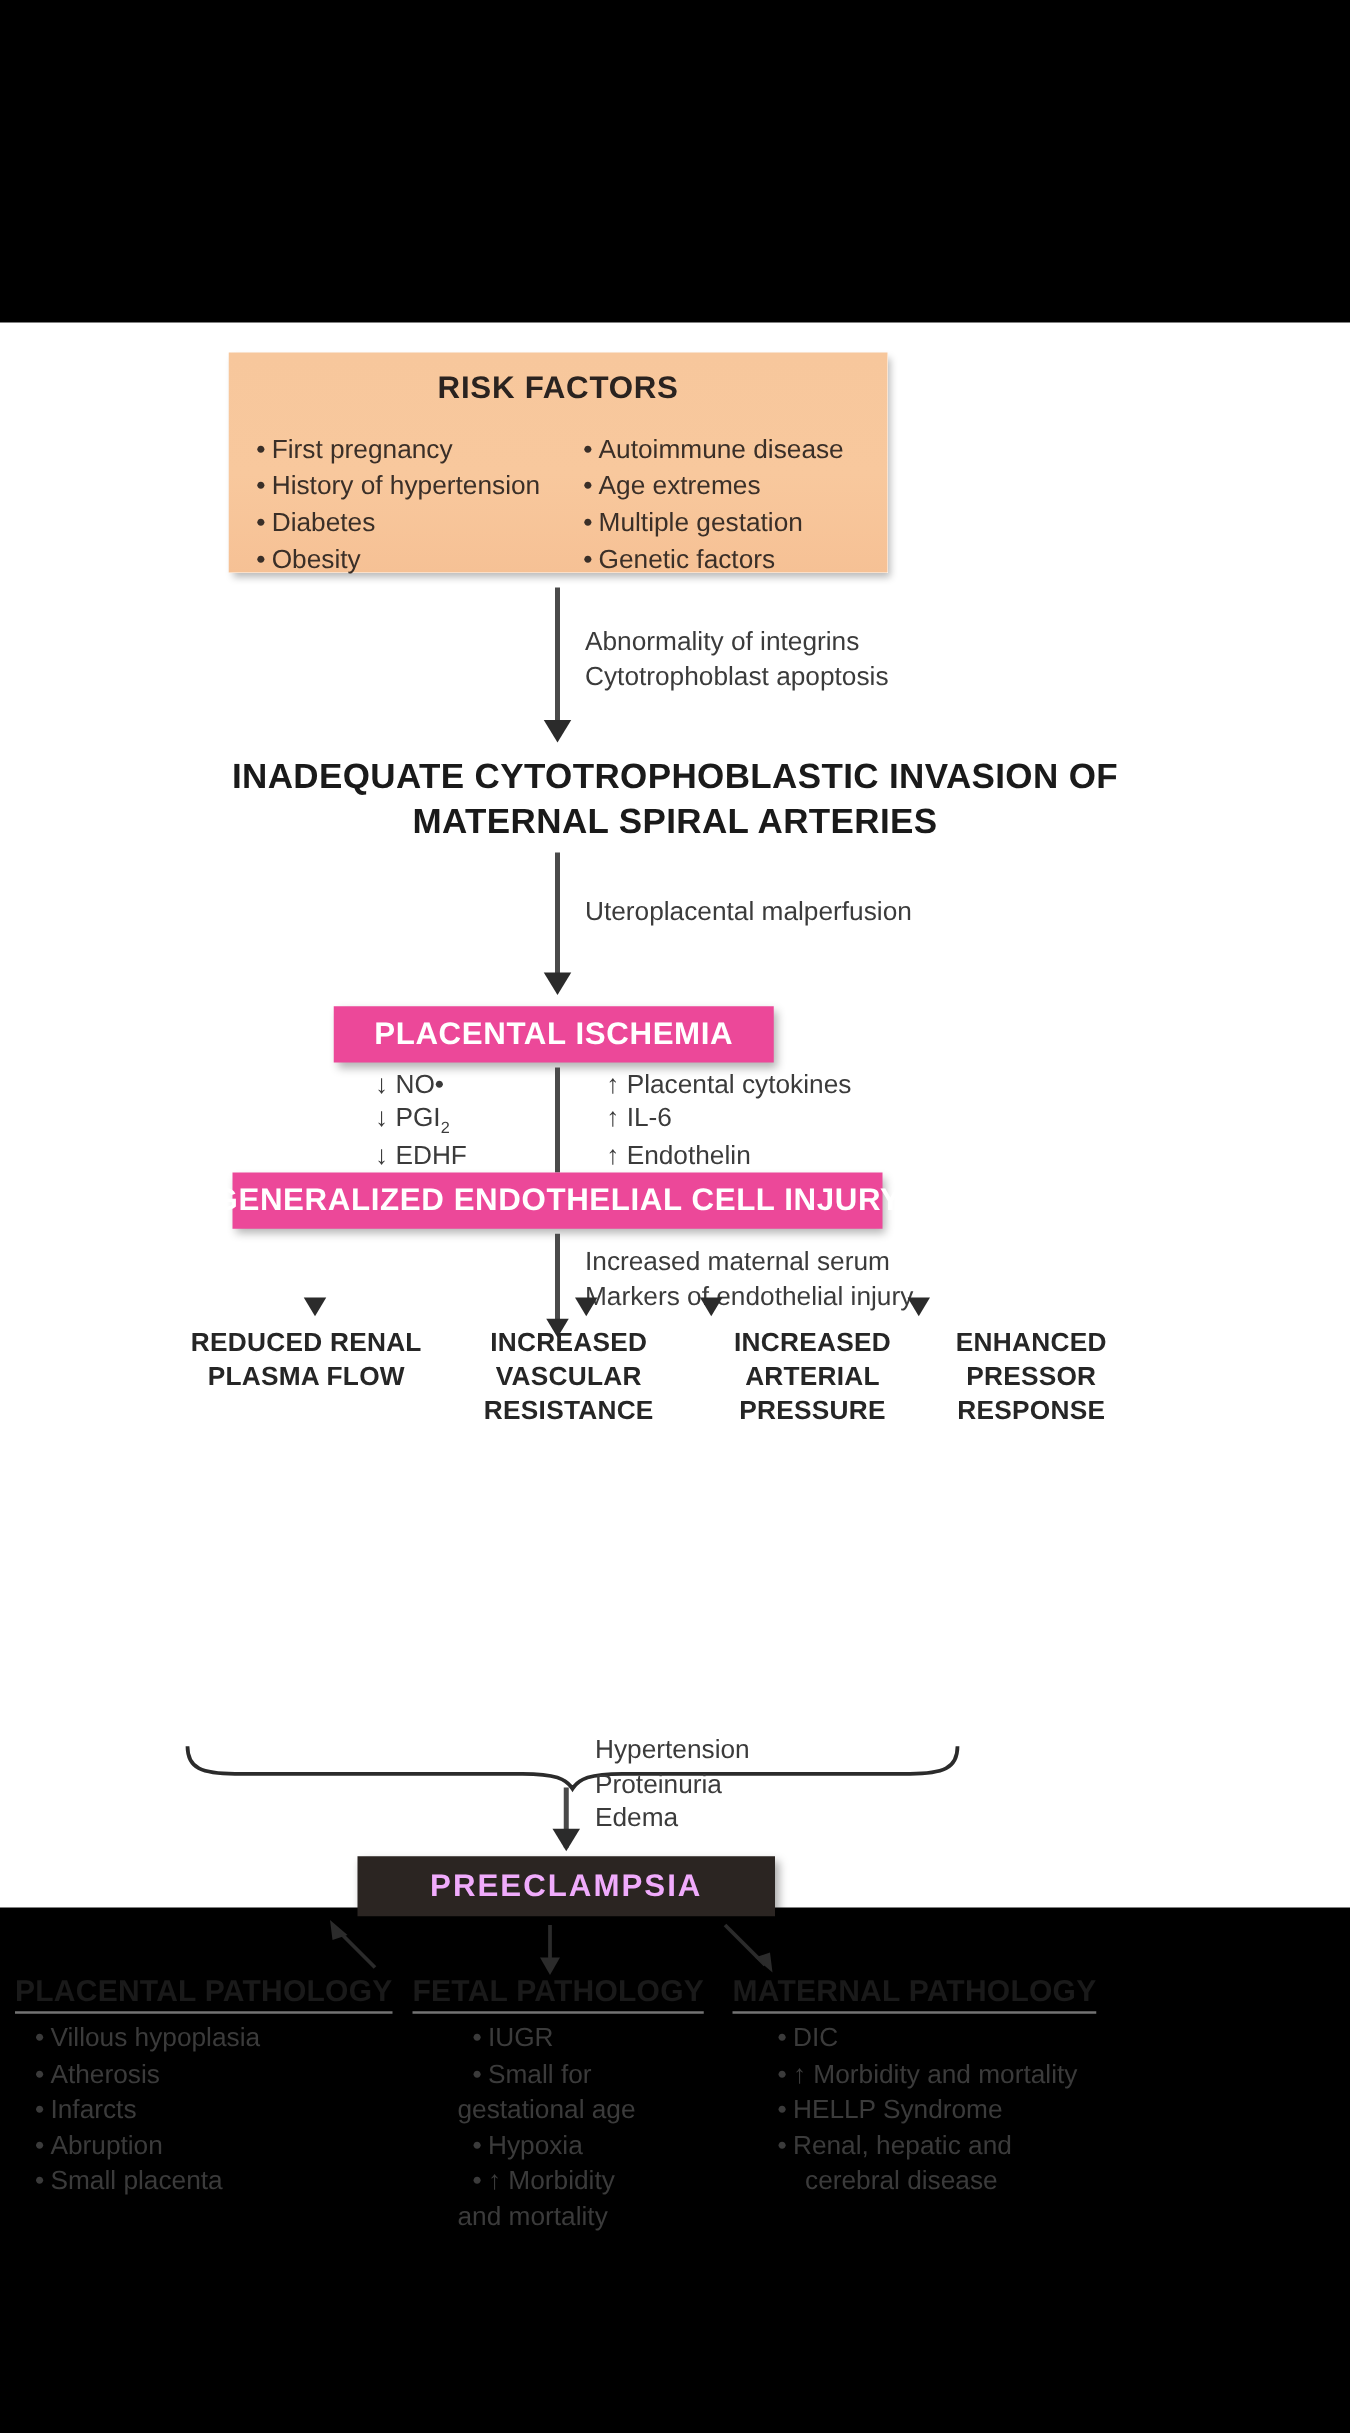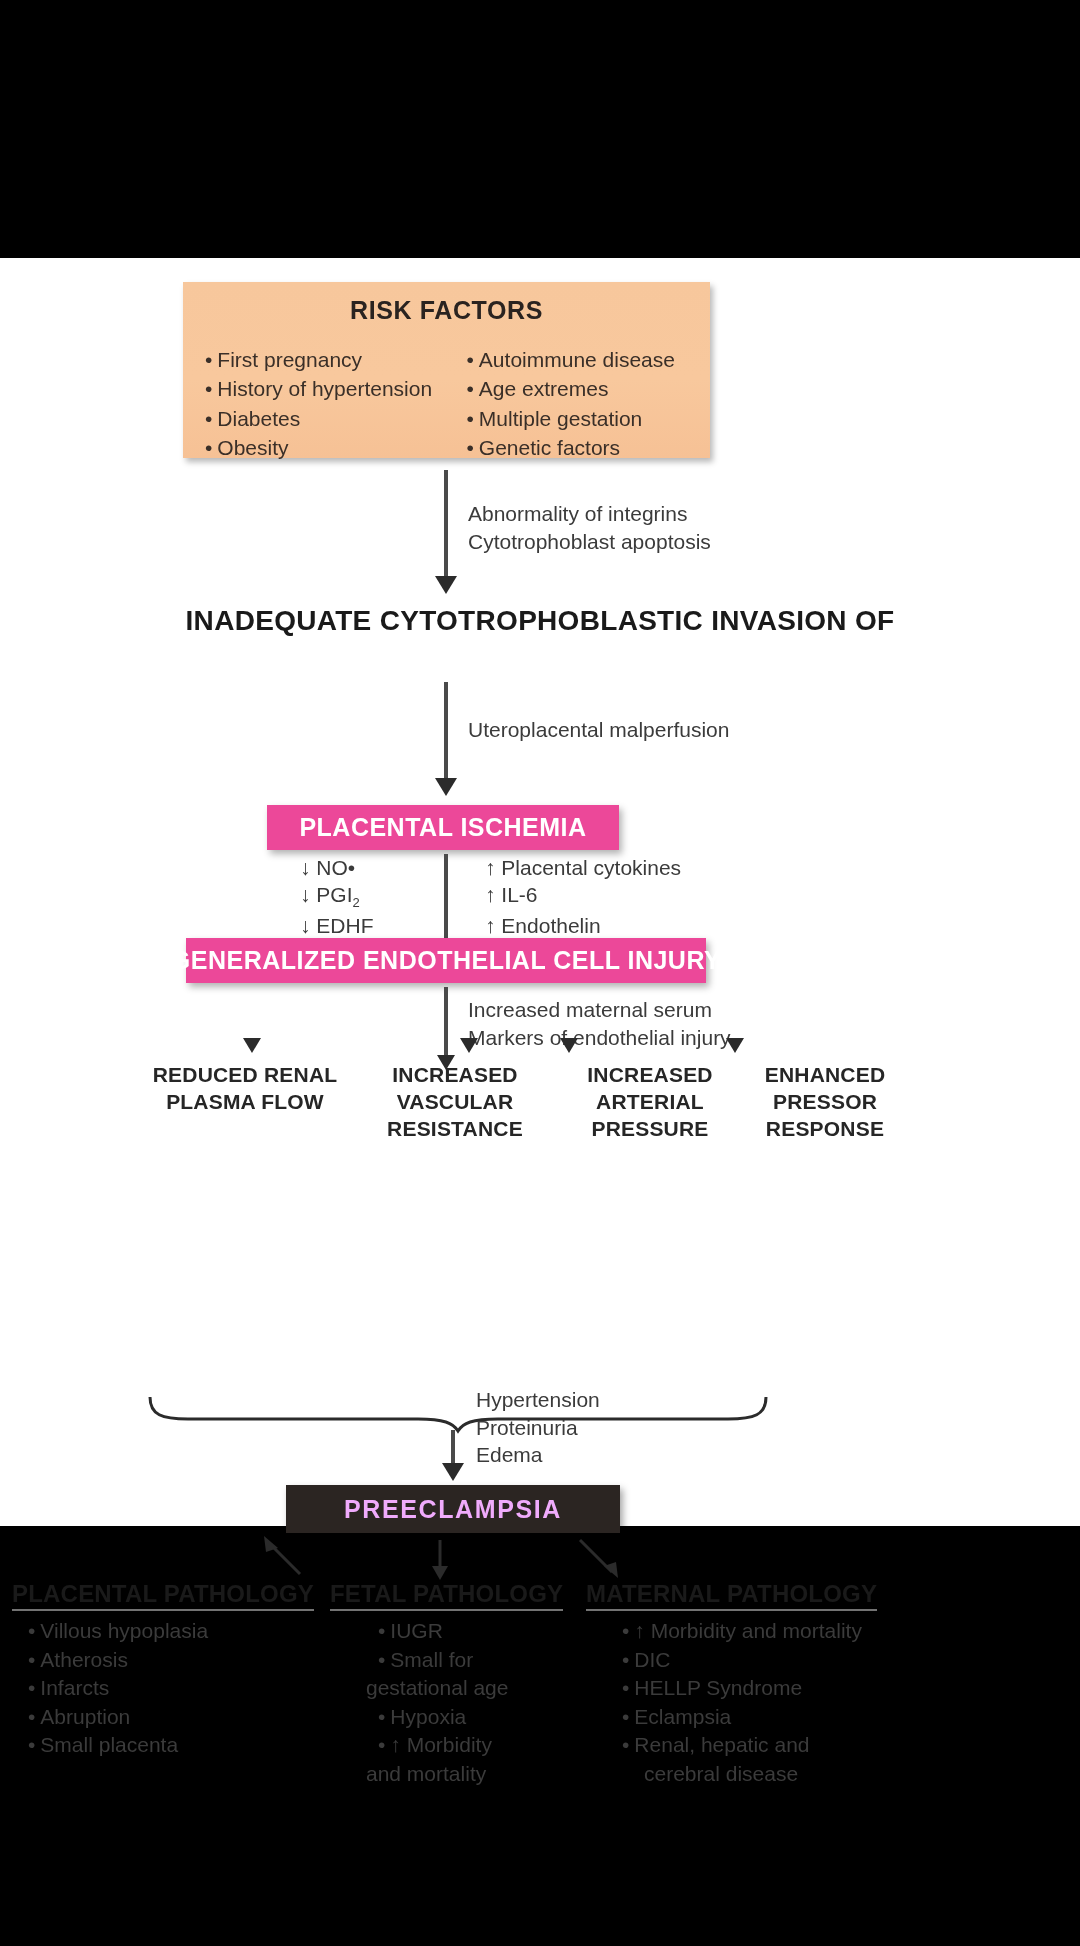--- a/index.html
+++ b/index.html
@@ -135,20 +135,21 @@
 
   <div class="vline" style="left:444px;top:212px;height:110px;"></div>
   <div class="arrowhead" style="left:435px;top:318px;"></div>
   <div class="note" style="left:468px;top:242px;">
     <div>Abnormality of integrins</div>
     <div>Cytotrophoblast apoptosis</div>
   </div>
 
   <div class="heading" style="left:0;top:345px;width:1080px;">
     <div>INADEQUATE CYTOTROPHOBLASTIC INVASION OF</div>
+    <div>MATERNAL SPIRAL ARTERIES</div>
   </div>
 
   <div class="vline" style="left:444px;top:424px;height:100px;"></div>
   <div class="arrowhead" style="left:435px;top:520px;"></div>
   <div class="note" style="left:468px;top:458px;">
     <div>Uteroplacental malperfusion</div>
   </div>
 
   <div class="redbar" style="left:267px;top:547px;width:352px;height:45px;">
     <span>PLACENTAL ISCHEMIA</span>
@@ -256,22 +257,21 @@
       <li style="padding-left:36px;"><span>gestational age</span></li>
       <li class="indent" style="padding-left:48px;"><span class="bullet">•</span><span>Hypoxia</span></li>
       <li class="indent" style="padding-left:48px;"><span class="bullet">•</span><span>↑ Morbidity</span></li>
       <li style="padding-left:36px;"><span>and mortality</span></li>
     </ul>
   </div>
 
   <div class="path-col" style="left:586px;top:1322px;width:300px;">
     <div class="path-title">MATERNAL PATHOLOGY</div>
     <ul>
+      <li class="indent" style="padding-left:36px;"><span class="bullet">•</span><span>DIC</span></li>
       <li class="indent" style="padding-left:36px;"><span class="bullet">•</span><span>↑ Morbidity and mortality</span></li>
-      <li class="indent" style="padding-left:36px;"><span class="bullet">•</span><span>DIC</span></li>
       <li class="indent" style="padding-left:36px;"><span class="bullet">•</span><span>HELLP Syndrome</span></li>
-      <li class="indent" style="padding-left:36px;"><span class="bullet">•</span><span>Eclampsia</span></li>
       <li class="indent" style="padding-left:36px;"><span class="bullet">•</span><span>Renal, hepatic and</span></li>
       <li style="padding-left:58px;"><span>cerebral disease</span></li>
     </ul>
   </div>
 
 </div>
 
 </body></html>

